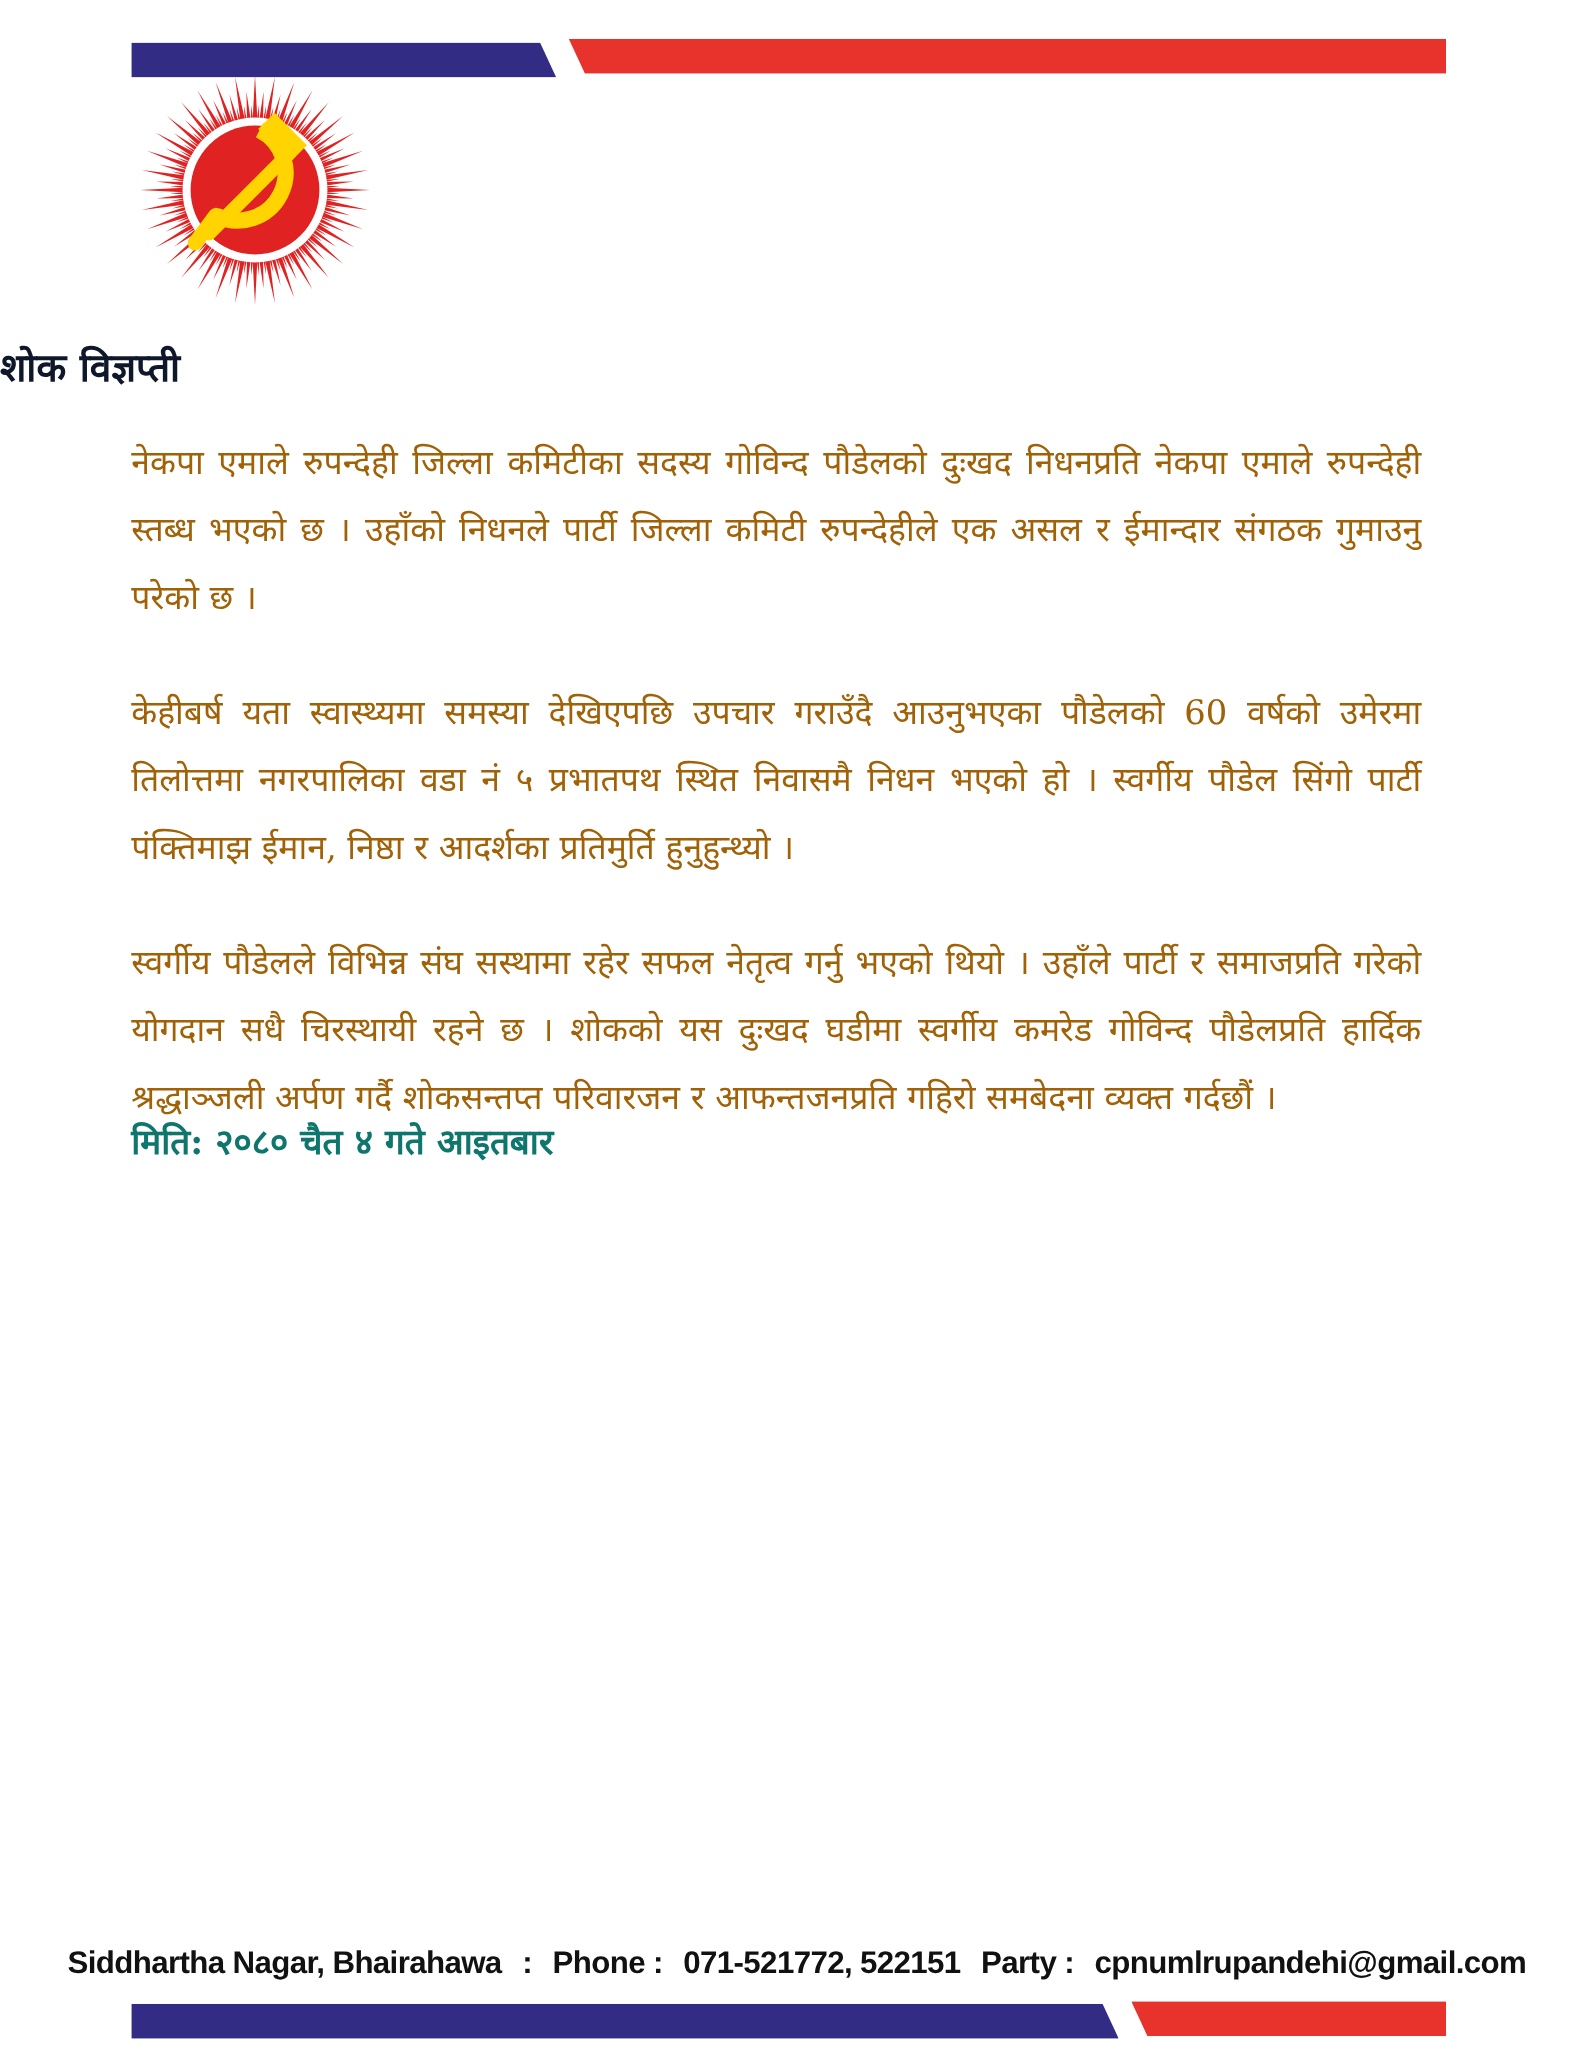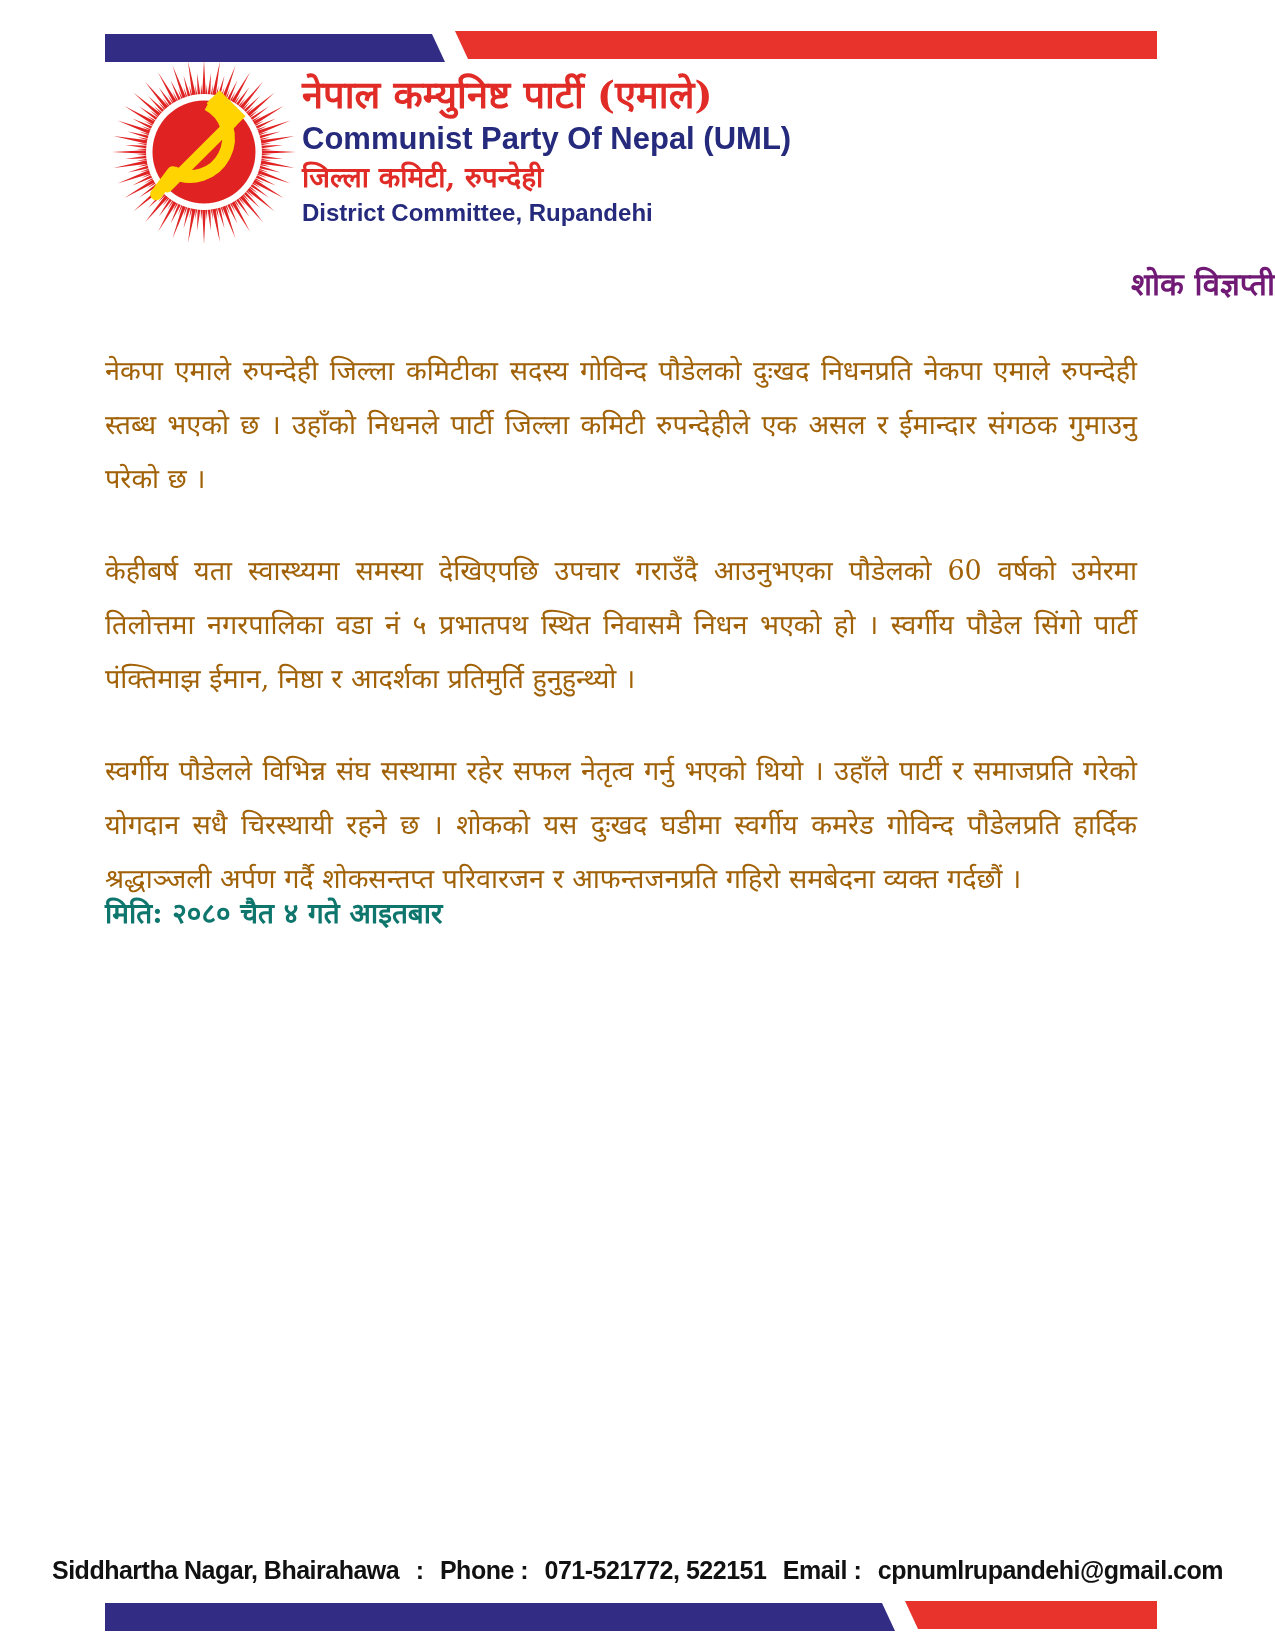--- a/index.html
+++ b/index.html
@@ -42,22 +42,22 @@
   .head-text { position: absolute; left: 302px; top: 76px; line-height: 1.0; }
   .np-red   { color: #e02b26; font-weight: bold; }
   .en-navy  { color: #252a7c; font-weight: bold; font-family: "Liberation Sans", sans-serif; }
   .ht1 { font-size: 38px; margin-bottom: 9px; }
   .ht2 { font-size: 31px; margin-bottom: 10px; letter-spacing: 0px; }
   .ht3 { font-size: 28px; margin-bottom: 9px; }
   .ht4 { font-size: 24px; }
 
   
   .notice-title {
-    position: absolute; left: 0; top: 262px; width: 1275px;
-    text-align: right; font-size: 31px; font-weight: bold; color: #701a75;
+    position: absolute; left: 0; top: 272px; width: 1275px;
+    text-align: left; font-size: 31px; font-weight: bold; color: #0f172a;
   }
   .body-text {
     position: absolute; left: 105px; top: 344px; width: 1032px;
     font-size: 27px; line-height: 54px; color: #a16207; text-align: justify;
   }
   .body-text p { margin-bottom: 38px; }
   .date-line {
     position: absolute; left: 105px; top: 893px;
     font-size: 28px; font-weight: bold; color: #0f766e;
   }
@@ -240,44 +240,38 @@
       <path d="M 104,48 A 40,40 0 1 1 66,122" fill="none" stroke="#ffd400" stroke-width="14"></path>
 
       <path d="M 66,122 L 48,146" fill="none" stroke="#ffd400" stroke-width="13" stroke-linecap="round"></path>
 
       <path d="M 60,138 L 130,68" fill="none" stroke="#ffd400" stroke-width="12" stroke-linecap="round"></path>
 
       <rect x="104" y="44" width="40" height="20" fill="#ffd400" transform="rotate(45 124 54)"></rect>
     </g>
   </svg>
 
-  <div class="head-text">
-    <div class="ht1 np-red">नेपाल कम्युनिष्ट पार्टी (एमाले)</div>
-    <div class="ht2 en-navy">Communist Party Of Nepal (UML)</div>
-    <div class="ht3 np-red">जिल्ला कमिटी, रुपन्देही</div>
-    <div class="ht4 en-navy">District Committee, Rupandehi</div>
-  </div>
 
   <div class="notice-title">शोक विज्ञप्ती</div>
 
   <div class="body-text">
     <p>नेकपा एमाले रुपन्देही जिल्ला कमिटीका सदस्य गोविन्द पौडेलको दुःखद निधनप्रति नेकपा एमाले रुपन्देही स्तब्ध भएको छ । उहाँको निधनले पार्टी जिल्ला कमिटी रुपन्देहीले एक असल र ईमान्दार संगठक गुमाउनु परेको छ ।</p>
     <p>केहीबर्ष यता स्वास्थ्यमा समस्या देखिएपछि उपचार गराउँदै आउनुभएका पौडेलको 60 वर्षको उमेरमा तिलोत्तमा नगरपालिका वडा नं ५ प्रभातपथ स्थित निवासमै निधन भएको हो । स्वर्गीय पौडेल सिंगो पार्टी पंक्तिमाझ ईमान, निष्ठा र आदर्शका प्रतिमुर्ति हुनुहुन्थ्यो ।</p>
     <p>स्वर्गीय पौडेलले विभिन्न संघ सस्थामा रहेर सफल नेतृत्व गर्नु भएको थियो । उहाँले पार्टी र समाजप्रति गरेको योगदान सधै चिरस्थायी रहने छ । शोकको यस दुःखद घडीमा स्वर्गीय कमरेड गोविन्द पौडेलप्रति हार्दिक श्रद्धाञ्जली अर्पण गर्दै शोकसन्तप्त परिवारजन र आफन्तजनप्रति गहिरो समबेदना व्यक्त गर्दछौं ।</p>
   </div>
 
   <div class="date-line">मिति: २०८० चैत ४ गते आइतबार</div>
 
 
   <div class="footer-line">
     <span>Siddhartha Nagar, Bhairahawa</span>
     <span>:</span>
     <span>Phone :</span>
     <span>071-521772,  522151</span>
-    <span>Email :</span>
+    <span>Party :</span>
     <span>cpnumlrupandehi@gmail.com</span>
   </div>
 
   <div class="banner banner-bottom">
     <div class="seg seg-blue"></div>
     <div class="seg seg-red"></div>
   </div>
 
 </div>
 

